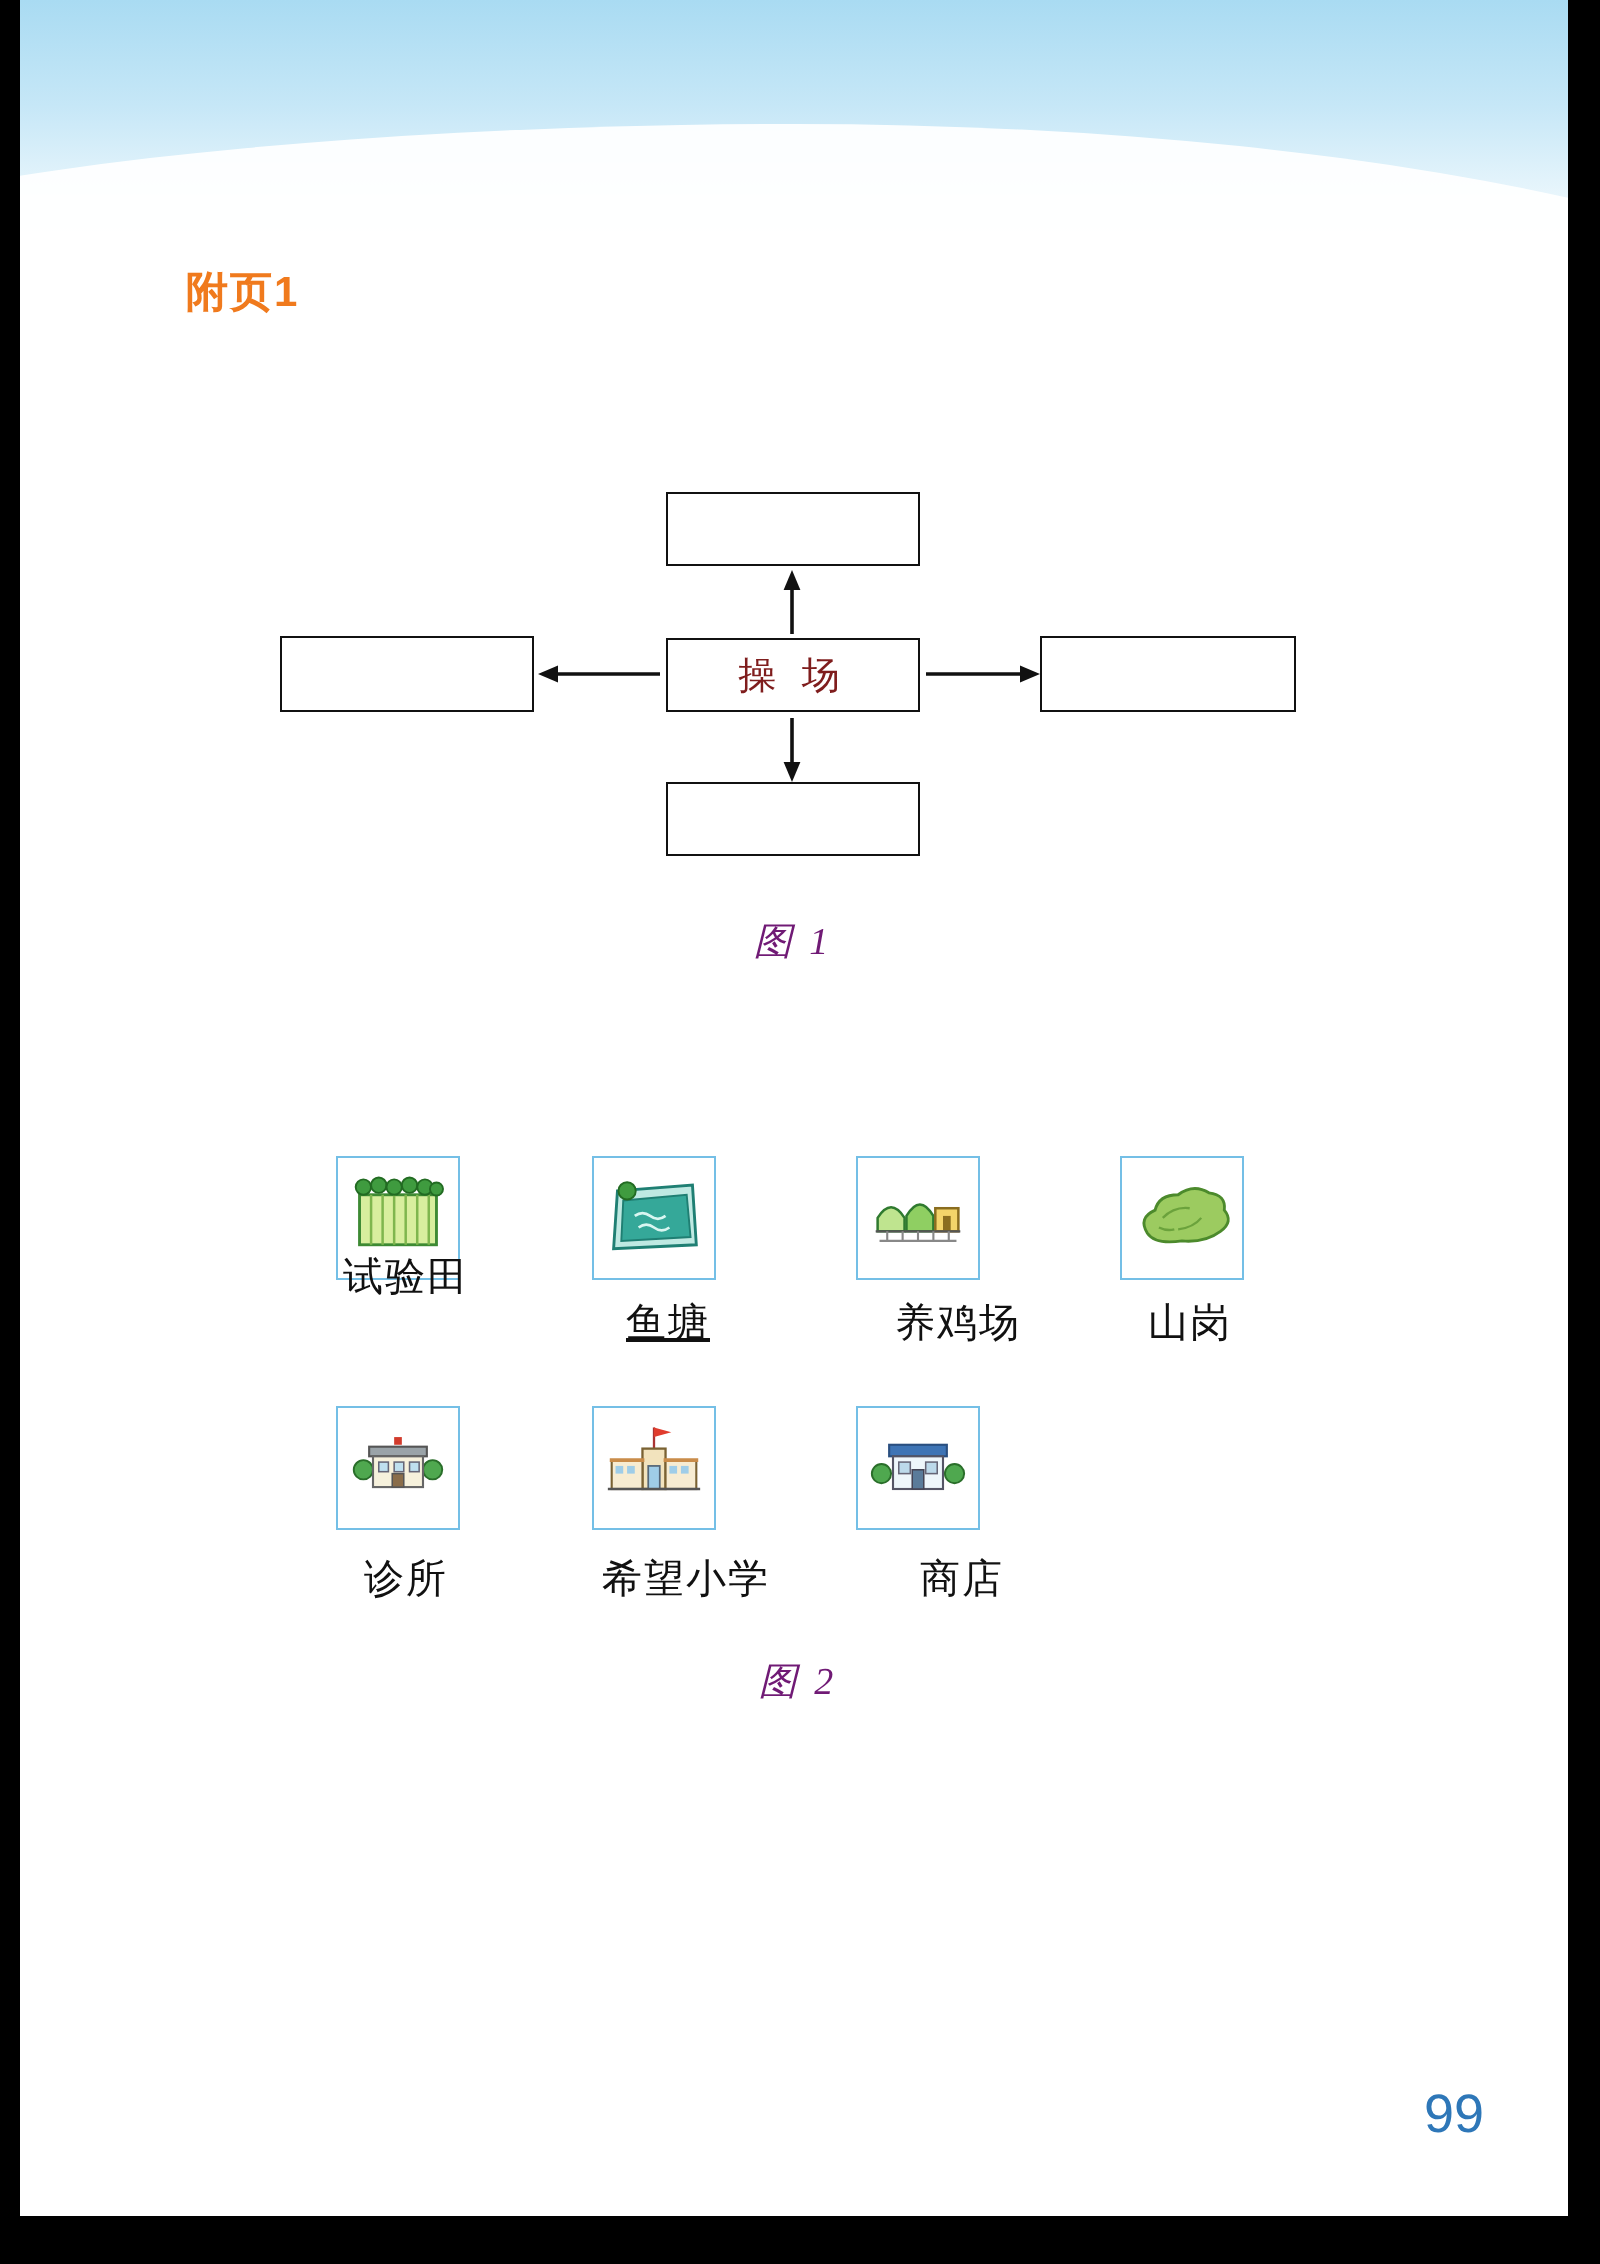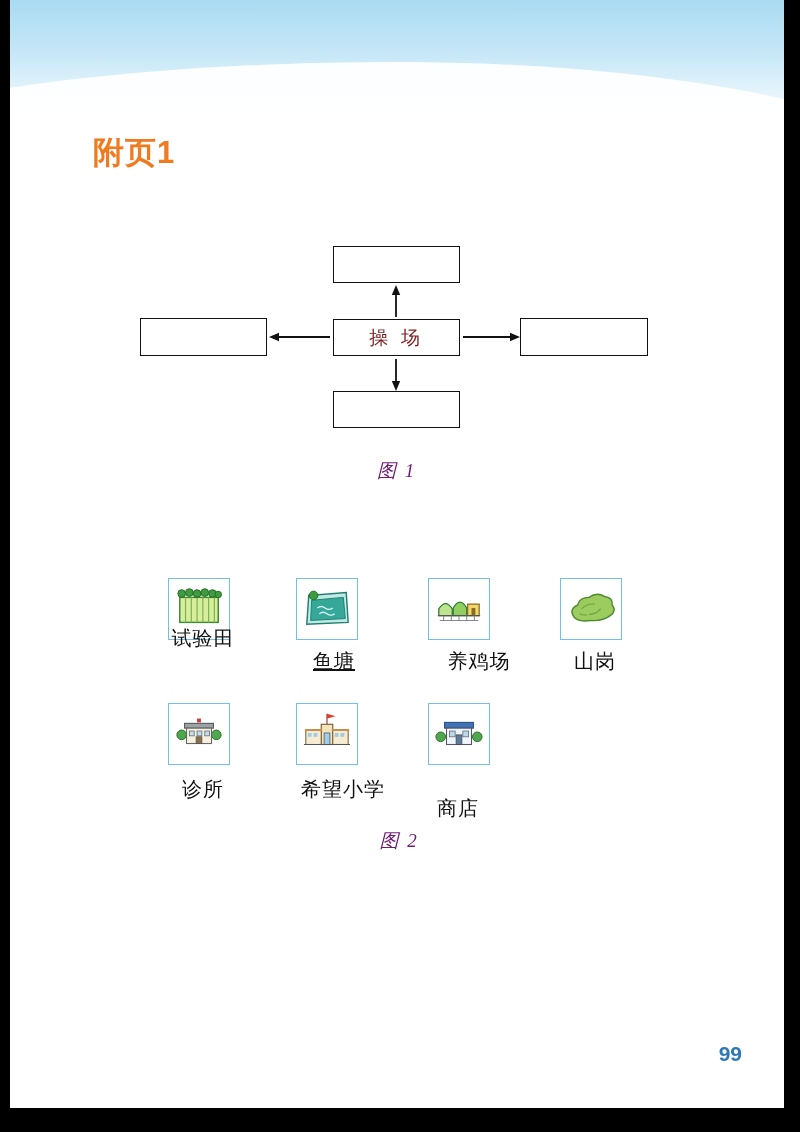--- a/index.html
+++ b/index.html
@@ -5,33 +5,33 @@
   html,body{margin:0;padding:0;}
   body{background:#000;font-family:"Liberation Serif","DejaVu Serif",serif;}
   .screen{position:relative;width:800px;height:1132px;background:#000;overflow:hidden;}
   .page{position:absolute;left:10px;top:0;width:774px;height:1108px;background:#fff;overflow:hidden;}
   
   .sky{position:absolute;left:0;top:0;right:0;height:132px;
        background:linear-gradient(180deg,#a9dbf2 0%,#c6e7f7 40%,#e9f6fc 75%,#ffffff 100%);overflow:hidden;}
   .sky::after{content:"";position:absolute;left:-25%;width:150%;top:62px;height:220px;
        background:#fff;border-radius:50% 50% 0 0 / 46% 66% 0 0;opacity:.92;}
   .heading{position:absolute;left:83px;top:132px;font-family:"Liberation Sans","DejaVu Sans",sans-serif;
-       font-weight:bold;font-size:31px;letter-spacing:1px;}
+       font-weight:bold;font-size:21px;letter-spacing:1px;}
   
   .box{position:absolute;background:#fff;border:1.6px solid #111;box-sizing:border-box;
        display:flex;align-items:center;justify-content:center;font-size:19px;color:#7f1d1d;}
   .box-center{letter-spacing:4px;}
   .arrow{position:absolute;line-height:0;}
   .caption{position:absolute;font-size:19px;color:#701a75;text-align:center;letter-spacing:2px;font-style:italic;}
   
   .tile{position:absolute;width:62px;height:62px;box-sizing:border-box;background:#fff;
         border:1.6px solid #74bfe6;display:flex;align-items:center;justify-content:center;}
   .tile-label{position:absolute;width:140px;text-align:center;font-size:20px;color:#111;letter-spacing:1px;}
   .page-num{position:absolute;font-family:"Liberation Sans","DejaVu Sans",sans-serif;
-        font-weight:bold;font-size:21px;}
+        font-weight:normal;font-size:27px;}
 </style>
 </head>
 <body>
 
 <div class="screen">
   <div class="page">
 
     <div class="sky"></div>
 
     <div class="heading" style="color:#f07a1d">附页1</div>
@@ -165,20 +165,20 @@
           <rect x="11" y="14" width="30" height="6" fill="#3e74b5" stroke="#2a4f80" stroke-width="1.1"></rect>
           <rect x="13" y="20" width="26" height="17" fill="#eef6fb" stroke="#556" stroke-width="1.1"></rect>
           <rect x="16" y="23" width="6" height="6" fill="#bcd9ea" stroke="#667" stroke-width="0.8"></rect>
           <rect x="30" y="23" width="6" height="6" fill="#bcd9ea" stroke="#667" stroke-width="0.8"></rect>
           <rect x="23" y="27" width="6" height="10" fill="#5a7b9a" stroke="#445" stroke-width="0.8"></rect>
         </svg>
       </span>
     </div>
     <div class="tile-label" style="left:123px;top:776px;">诊所</div>
     <div class="tile-label" style="left:263px;top:776px;">希望小学</div>
-    <div class="tile-label" style="left:378px;top:776px;margin-top:19px;">商店</div>
+    <div class="tile-label" style="left:401px;top:776px;">商店</div>
 
     <div class="caption" style="left:324px;top:828px;width:130px;">图 2</div>
 
     <div class="page-num" style="right:42px;top:1042px;color:#2e77b8;">99</div>
 
   </div>
 </div>
 
 </body></html>

